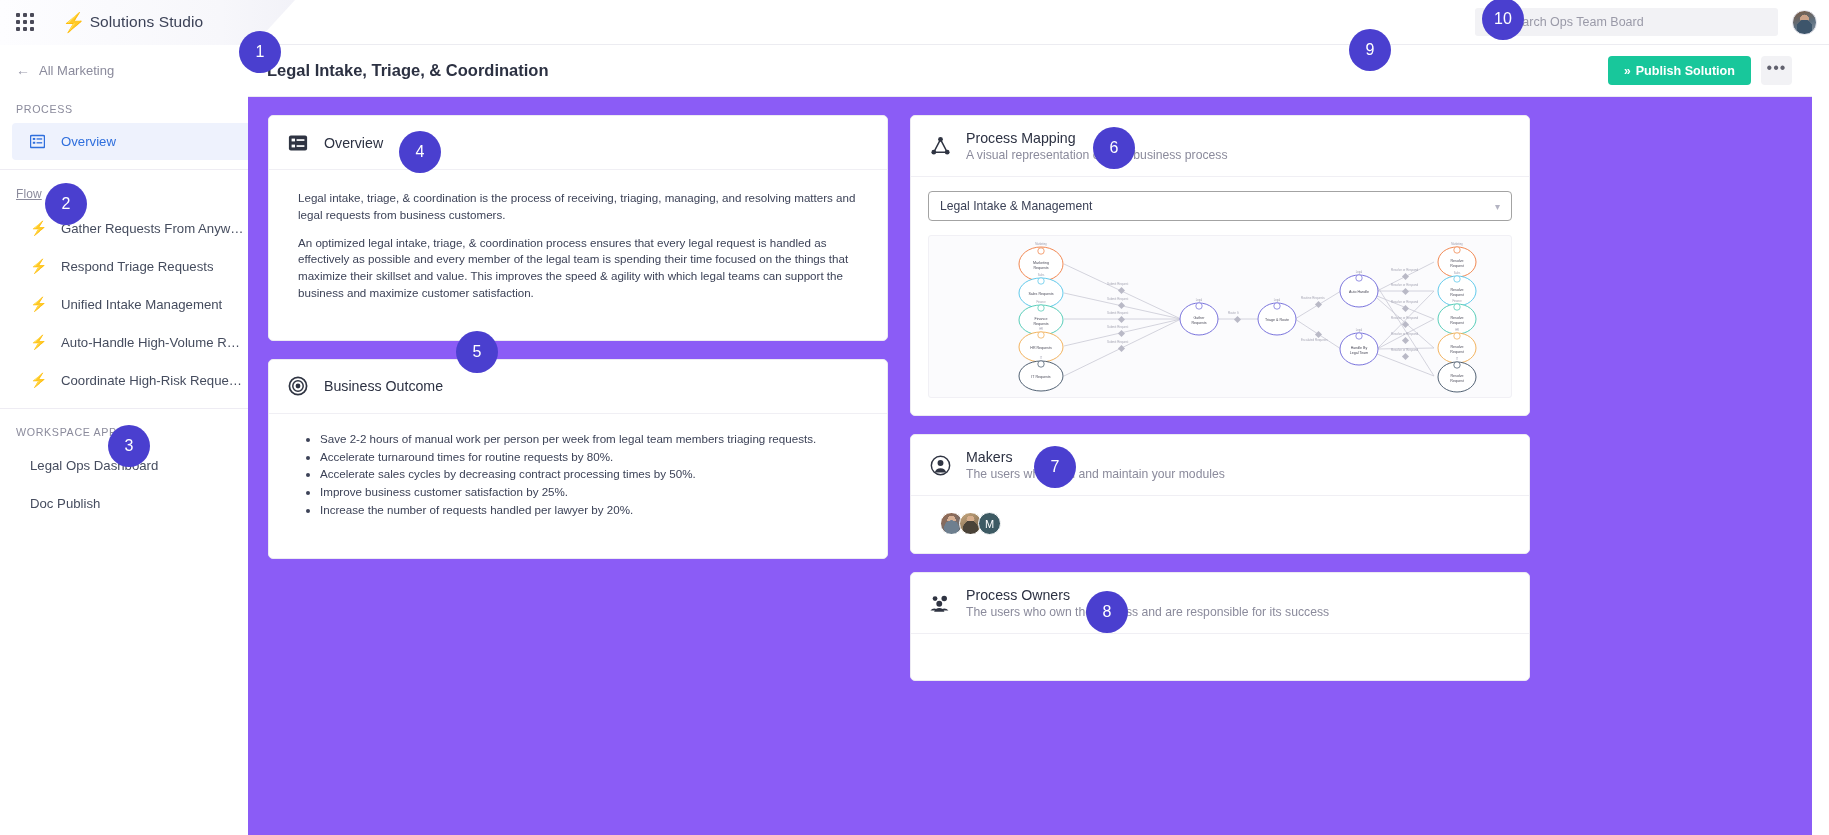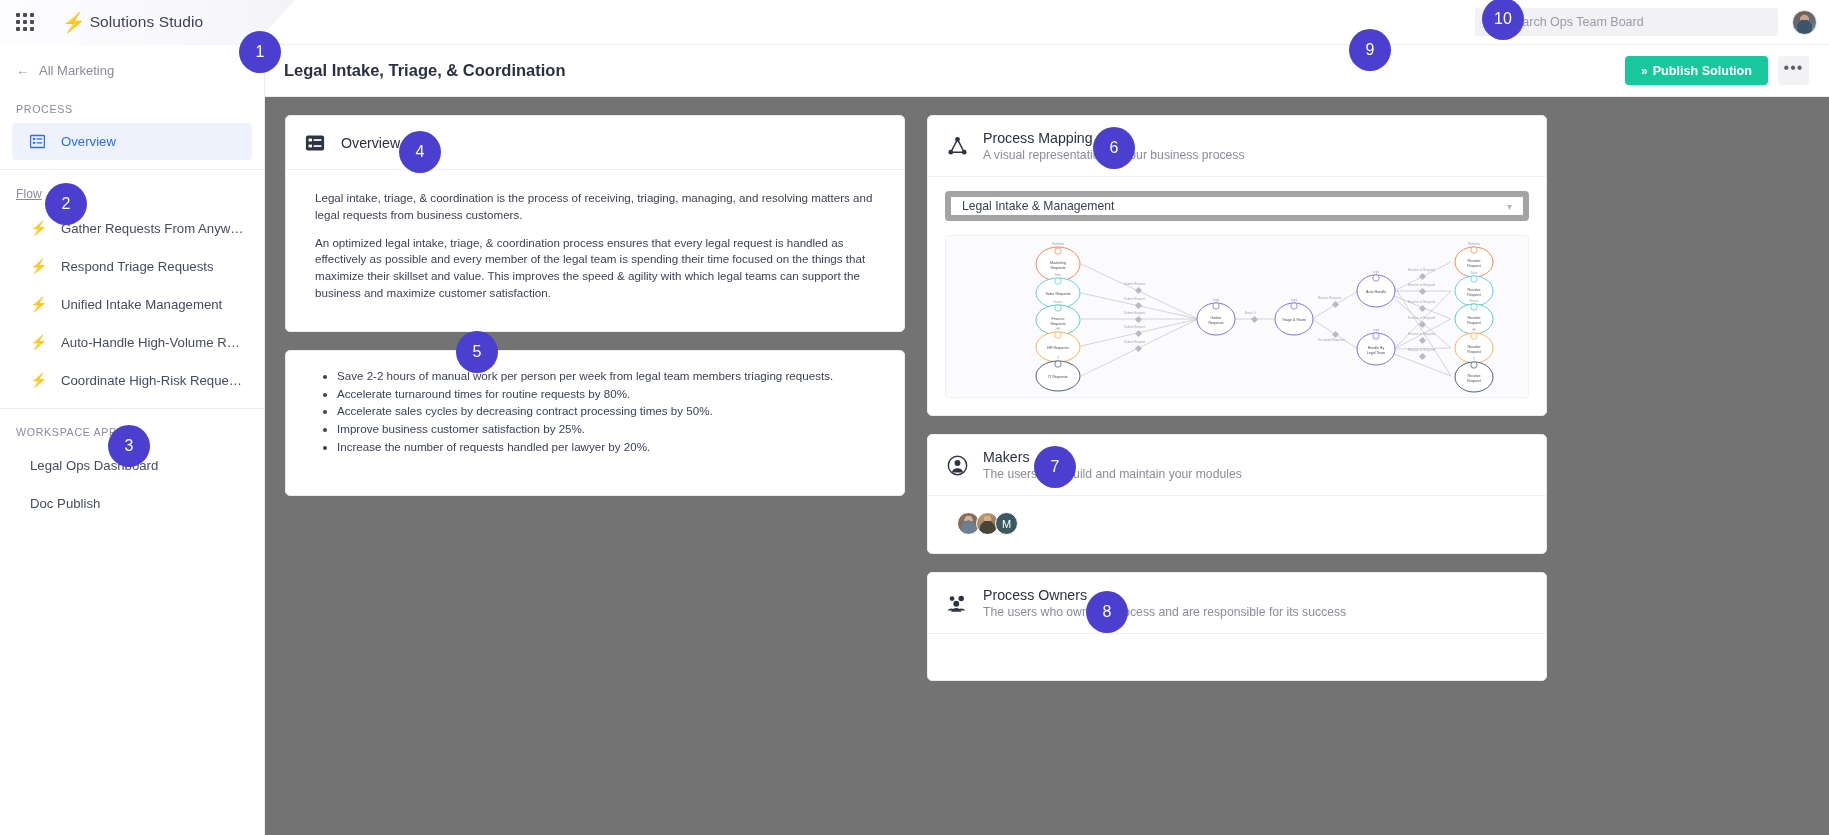--- a/index.html
+++ b/index.html
@@ -82,22 +82,22 @@
   }
   .flow-item .ic { width: 18px; margin-right: 13px; color: #2b2b36; font-size: 14px; }
   .ws-item {
     display: flex; align-items: center; height: 38px; padding-left: 18px;
     margin: 0 12px; border-radius: 4px; cursor: pointer;
     font-size: 13.2px; color: #454c5e;
   }
   .truncate { white-space: nowrap; overflow: hidden; text-overflow: ellipsis; max-width: 186px; }
 
   
-  .main { position: absolute; top: 45px; left: 265px; width: 1564px; height: 790px;
-          background: #737373; }
+  .main { position: absolute; top: 45px; left: 248px; width: 1564px; height: 790px;
+          background: #8b5cf6; }
   .page-header {
     height: 52px; background: #ffffff; display: flex; align-items: center;
     padding: 0 20px 0 19px; border-bottom: 1px solid #eceaf2;
   }
   .page-title { font-size: 16.5px; font-weight: bold; color: #2c3142; }
   .header-actions { margin-left: auto; display: flex; align-items: center; gap: 10px; }
   .publish-btn {
     background: #18c79b; color: #ffffff; border: none; border-radius: 4px;
     height: 29px; padding: 0 16px; font-size: 12.6px; font-weight: bold;
     font-family: "Liberation Sans", sans-serif; cursor: pointer;
@@ -119,31 +119,31 @@
           margin-bottom: 18px; }
   .card-head { display: flex; align-items: center; padding: 14px 17px;
                border-bottom: 1px solid #f0eff4; min-height: 54px; }
   .card-head .hicon { width: 24px; margin-right: 14px; display: flex;
                       align-items: center; justify-content: center; color: #2f3442; }
   .card-title { font-size: 14.2px; color: #2c3142; }
   .card-sub { font-size: 12.2px; color: #8b8b9c; margin-top: 2px; }
   .card-body { padding: 16px 17px 18px 29px; }
 
   .para { font-size: 11.6px; line-height: 1.45; color: #3c4257; margin-bottom: 11px; }
-  .para:last-child { margin-bottom: 3px; }
+  .para:last-child { margin-bottom: 12px; }
   .outcome-list { margin: 2px 0 0 22px; }
   .outcome-list li { font-size: 11.6px; line-height: 1.53; color: #3c4257; }
 
   .ov-body { padding: 20px 24px 26px 29px; min-height: 122px; }
   .bo-body  { padding: 14px 24px 40px 29px; min-height: 128px; }
 
   
   .select-wrap { padding: 14px 17px 0 17px; }
   .select-box {
-    height: 30px; border: 6px solid #a3a3a3; border-radius: 4px;
+    height: 30px; border: 1px solid #a3a3a3; border-radius: 4px;
     background: #fff; display: flex; align-items: center; padding: 0 11px;
     font-size: 12.2px; color: #3c4257; cursor: pointer;
   }
   .select-box .chev-d { margin-left: auto; color: #b4b4c2; font-size: 10px; }
 
   .map-wrap { margin: 14px 17px 17px 17px; background: #fbfbfd;
               border: 1px solid #f1f0f5; border-radius: 3px; height: 163px;
               overflow: hidden; cursor: grab; }
 
   .avatars { display: flex; align-items: center; padding: 16px 17px 18px 29px; }
@@ -288,20 +288,30 @@
           </span>
           <div class="card-title">Overview</div>
         </div>
         <div class="card-body ov-body">
           <p class="para">Legal intake, triage, &amp; coordination is the process of receiving, triaging, managing, and resolving matters and legal requests from business customers.</p>
           <p class="para">An optimized legal intake, triage, &amp; coordination process ensures that every legal request is handled as effectively as possible and every member of the legal team is spending their time focused on the things that maximize their skillset and value. This improves the speed &amp; agility with which legal teams can support the business and maximize customer satisfaction.</p>
         </div>
       </div>
 
       <div class="card">
+        <div class="card-head">
+          <span class="hicon">
+            <svg width="20" height="20" viewBox="0 0 20 20">
+              <circle cx="10" cy="10" r="8.6" fill="none" stroke="#2f3442" stroke-width="1.7"></circle>
+              <circle cx="10" cy="10" r="5.2" fill="none" stroke="#2f3442" stroke-width="1.5"></circle>
+              <circle cx="10" cy="10" r="2.4" fill="#2f3442"></circle>
+            </svg>
+          </span>
+          <div class="card-title">Business Outcome</div>
+        </div>
         <div class="card-body bo-body">
           <ul class="outcome-list">
             <li>Save 2-2 hours of manual work per person per week from legal team members triaging requests.</li>
             <li>Accelerate turnaround times for routine requests by 80%.</li>
             <li>Accelerate sales cycles by decreasing contract processing times by 50%.</li>
             <li>Improve business customer satisfaction by 25%.</li>
             <li>Increase the number of requests handled per lawyer by 20%.</li>
           </ul>
         </div>
       </div>

